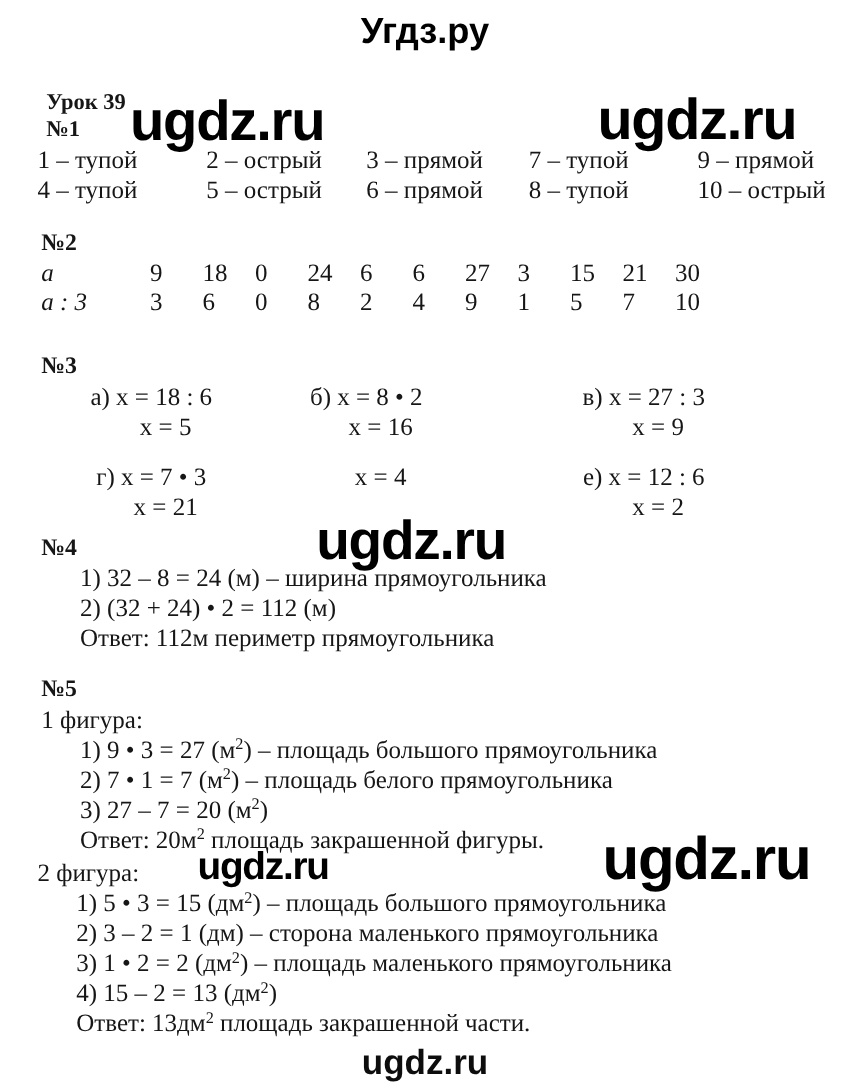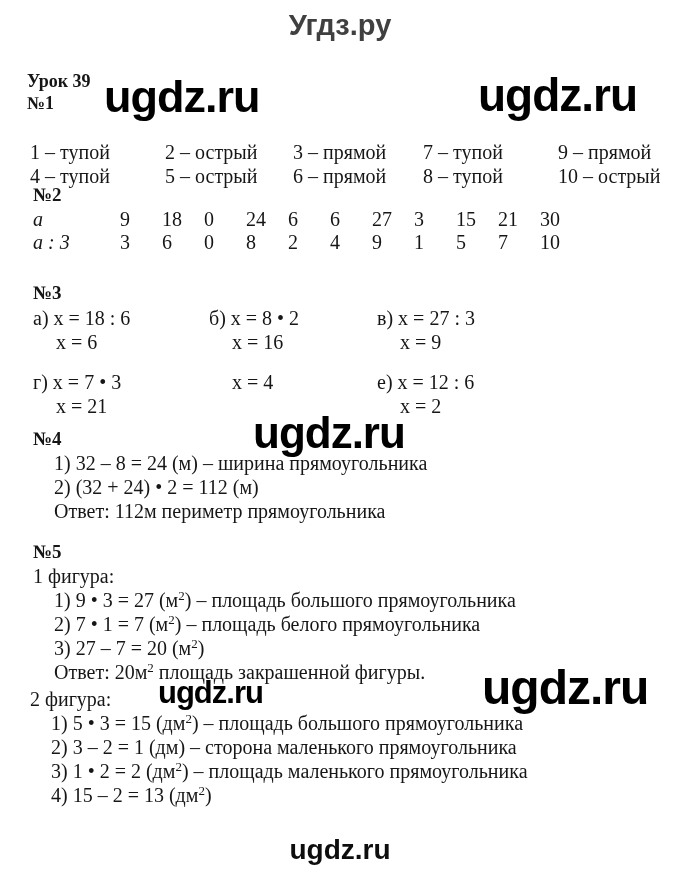--- a/index.html
+++ b/index.html
@@ -4,57 +4,57 @@
 <style>
   html, body { margin:0; padding:0; background:#fff; }
   .page {
     position:relative; width:680px; height:871px; background:#ffffff;
     font-family:"Liberation Serif", serif; color:#161616; overflow:hidden;
   }
   
   .sans { font-family:"Liberation Sans", sans-serif; font-weight:700; }
   .site-header {
     position:absolute; top:9px; left:0; width:100%;
-    text-align:center; font-size:29px; letter-spacing:0px; color:#404040;
+    text-align:center; font-size:29px; letter-spacing:0px; color:#000000;
   }
   .site-footer {
     position:absolute; top:834px; left:0; width:100%;
     text-align:center; font-size:28px; color:#0d0d0d;
   }
   .wm { position:absolute; color:#000; line-height:1; letter-spacing:-1px; z-index:3; white-space:nowrap; }
   .wm-top-left     { top:74px;  left:104px; font-size:45px; }
   .wm-top-right    { top:72px;  left:478px; font-size:46px; }
   .wm-mid          { top:411px; left:253px; font-size:44px; }
   .wm-low-left     { top:677px; left:158px; font-size:31px; }
   .wm-low-right    { top:664px; left:482px; font-size:48px; }
   
   .txt { font-size:20px; line-height:24px; }
   .lesson-block {
-    position:absolute; top:70px; left:27px;
+    position:absolute; top:70px; left:37px;
     font-size:18px; font-weight:700; line-height:22px;
   }
   
   .sec-t1 { position:absolute; top:116px; left:30px; width:640px; }
-  .t1-grid { display:grid; grid-template-columns:135px 128px 130px 135px auto;margin-top:24px; }
+  .t1-grid { display:grid; grid-template-columns:135px 128px 130px 135px auto; }
   
   .sec-t2 { position:absolute; top:183px; left:33px; }
   .t2-label { font-size:19px; font-weight:700; line-height:24px; }
   .t2-table { border-collapse:collapse; margin-top:1px; }
   .t2-table td { padding:0; font-size:20px; line-height:23px; }
   .t2-head { width:87px; font-style:italic; }
   .t2-val  { width:42px; }
   
   .sec-t3 { position:absolute; top:281px; left:33px; width:620px; }
-  .t3-grid { display:grid; grid-template-columns:176px 168px auto; row-gap:16px; margin-top:1px; }
+  .t3-grid { display:grid; grid-template-columns:176px 168px auto; row-gap:16px; margin-top:1px;text-align:center; }
   .t3-ans { padding-left:23px; }
   
   .sec-t4  { position:absolute; top:427px; left:33px; }
   .sec-t5  { position:absolute; top:540px; left:33px; }
   .sec-f2  { position:absolute; top:687px; left:30px; }
-  .indent  { margin-left:21px; }
+  .indent  { margin-left:31px; }
   sup.s2 { font-size:13px; line-height:0; vertical-align:7px; }
   .sec-label { font-size:19px; font-weight:700; line-height:24px; }
 </style>
 </head>
 <body>
 
 <div class="page">
 
   <div class="site-header sans">Угдз.ру</div>
   <div class="wm wm-top-left sans">ugdz.ru</div>
@@ -118,21 +118,21 @@
       </tr>
     </tbody>
       </table>
   </div>
 
   <div class="sec-t3 txt">
     <div class="sec-label">№3</div>
     <div class="t3-grid">
       <div>
         <div>а) х = 18 : 6</div>
-        <div class="t3-ans">х = 6</div>
+        <div class="t3-ans">х = 5</div>
       </div>
       <div>
         <div>б) х = 8 • 2</div>
         <div class="t3-ans">х = 16</div>
       </div>
       <div>
         <div>в) х = 27 : 3</div>
         <div class="t3-ans">х = 9</div>
       </div>
       <div>
@@ -164,15 +164,16 @@
     <div class="indent"><span>3) 27 – 7 = 20 (м</span><sup class="s2">2</sup><span>)</span></div>
     <div class="indent"><span>Ответ: 20м</span><sup class="s2">2</sup><span> площадь закрашенной фигуры.</span></div>
   </div>
 
   <div class="sec-f2 txt">
     <div>2 фигура:</div>
     <div class="indent"><span>1) 5 • 3 = 15 (дм</span><sup class="s2">2</sup><span>) – площадь большого прямоугольника</span></div>
     <div class="indent"><span>2) 3 – 2 = 1 (дм) – сторона маленького прямоугольника</span><sup class="s2"></sup><span></span></div>
     <div class="indent"><span>3) 1 • 2 = 2 (дм</span><sup class="s2">2</sup><span>) – площадь маленького прямоугольника</span></div>
     <div class="indent"><span>4) 15 – 2 = 13 (дм</span><sup class="s2">2</sup><span>)</span></div>
+    <div class="indent"><span>Ответ: 13дм</span><sup class="s2">2</sup><span> площадь закрашенной части.</span></div>
   </div>
 
 </div>
 
 </body></html>

